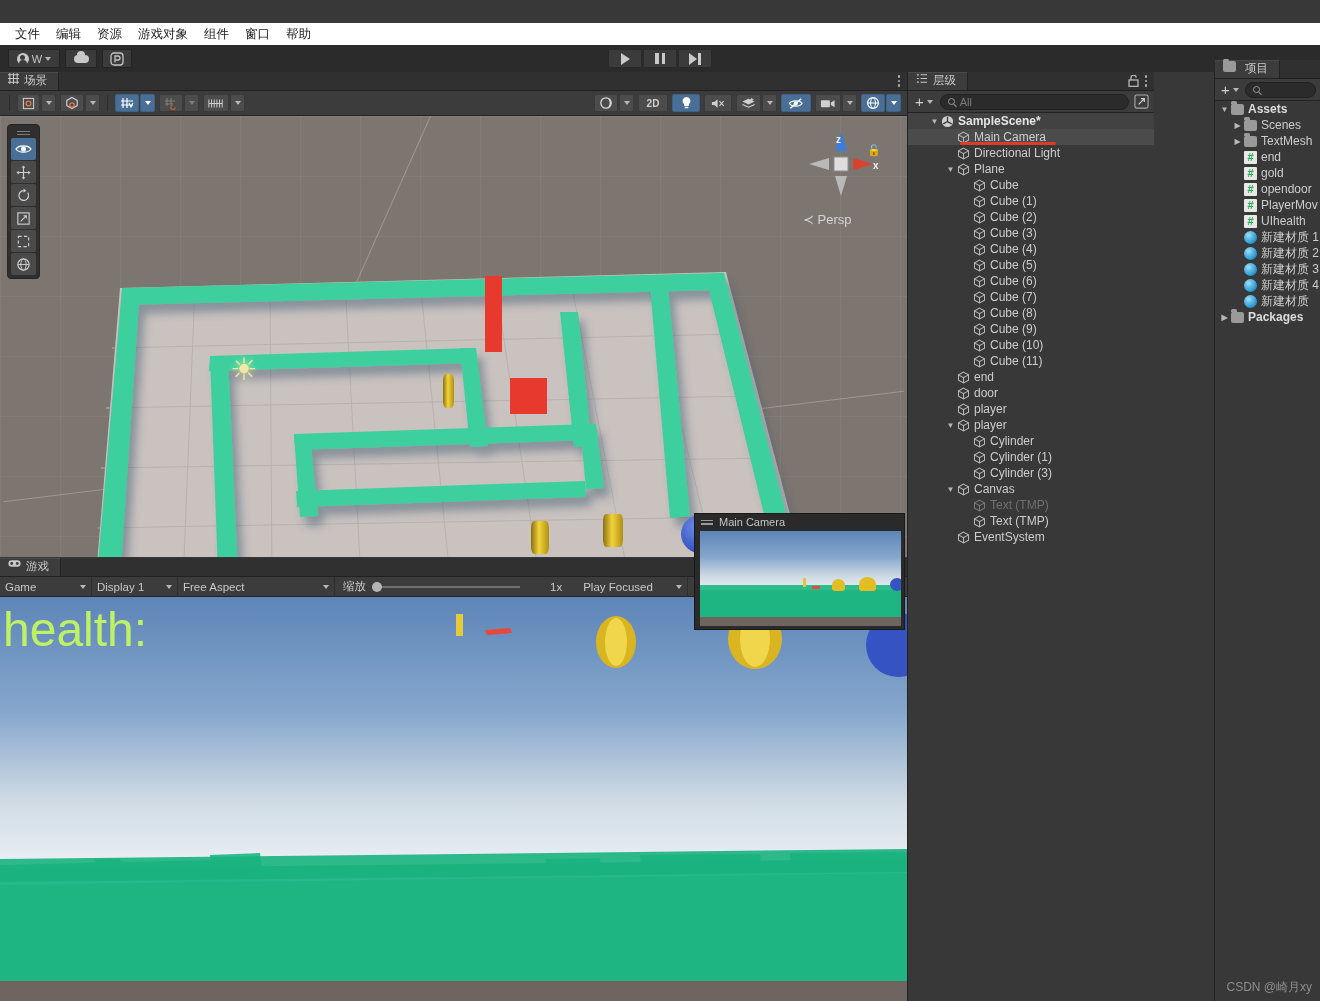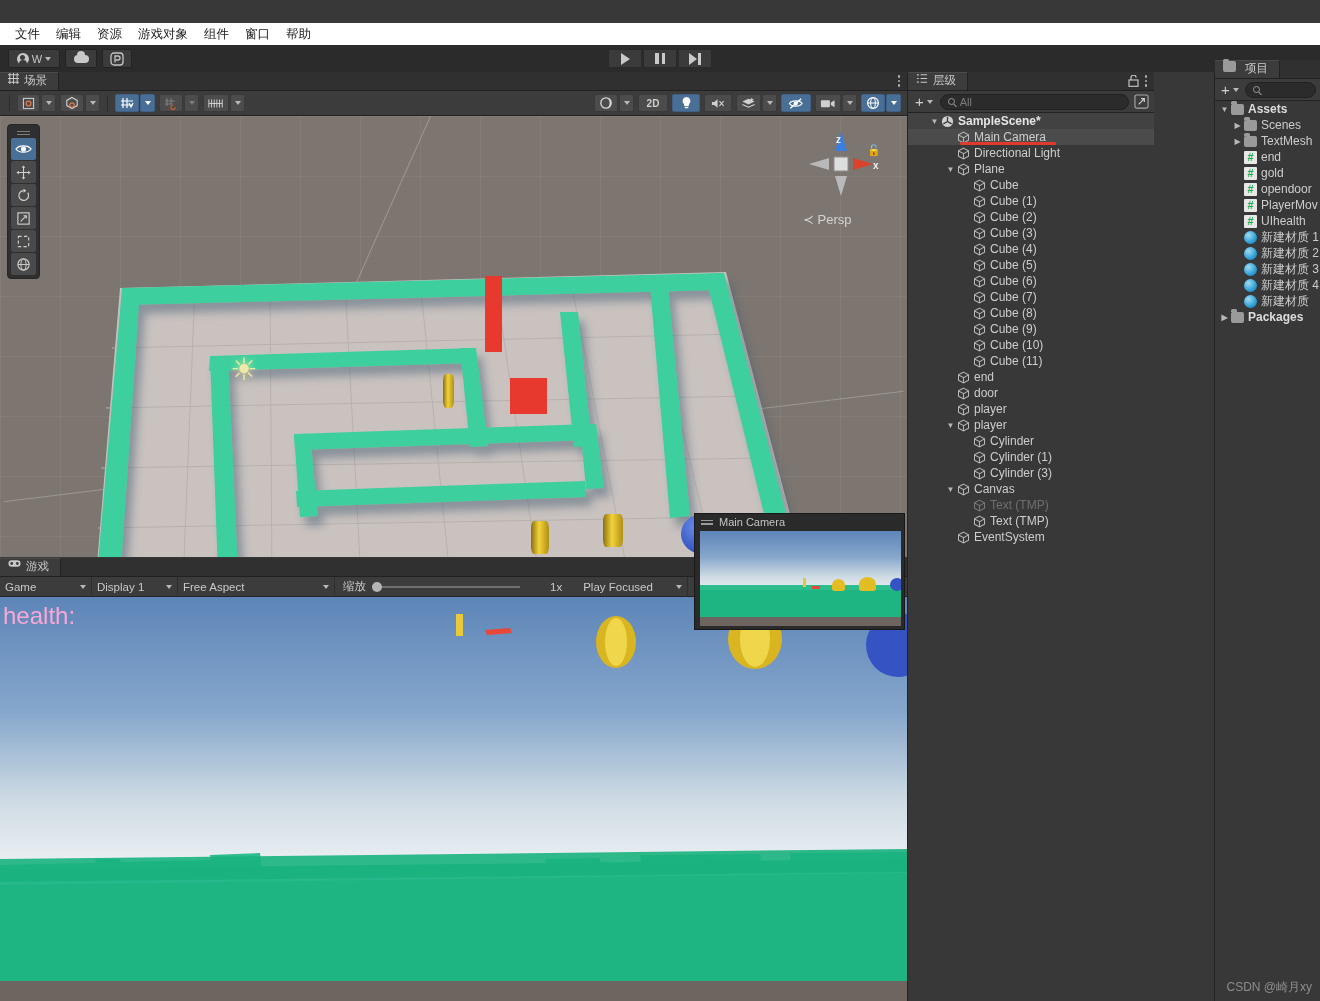--- a/index.html
+++ b/index.html
@@ -227,22 +227,22 @@
     padding: 0 6px; border-right: 1px solid #2e2e2e; cursor: default; color:#c9c9c9;
   }
   .zoom-slider { display:flex; align-items:center; gap:6px; padding: 0 8px; }
   .zs-track { width: 148px; height: 2px; background: #6f6f6f; position: relative; }
   .zs-knob {
     position:absolute; left: 0; top: -4px; width:10px; height:10px;
     border-radius:50%; background:#b5b5b5;
   }
   .game-viewport { position: relative; width: 907px; height: 423px; overflow: hidden; }
   .health-text {
-    position: absolute; left: 3px; top: 5px; color: #f9a8d4;
-    font-size: 24px; z-index: 3; font-family: "Liberation Sans", sans-serif;
+    position: absolute; left: 3px; top: 5px; color: #bef264;
+    font-size: 48px; z-index: 3; font-family: "Liberation Sans", sans-serif;
   }
 
   
   #hierarchy-panel { left: 908px; top: 72px; width: 246px; height: 929px; }
   .hier-toolbar {
     height: 22px; background: #3c3c3c; display: flex; align-items: center;
     gap: 5px; padding: 0 5px; border-bottom: 1px solid #232323;
   }
   .plus-btn {
     display:flex; align-items:center; gap:3px; color:#cfcfcf; font-size:15px;

